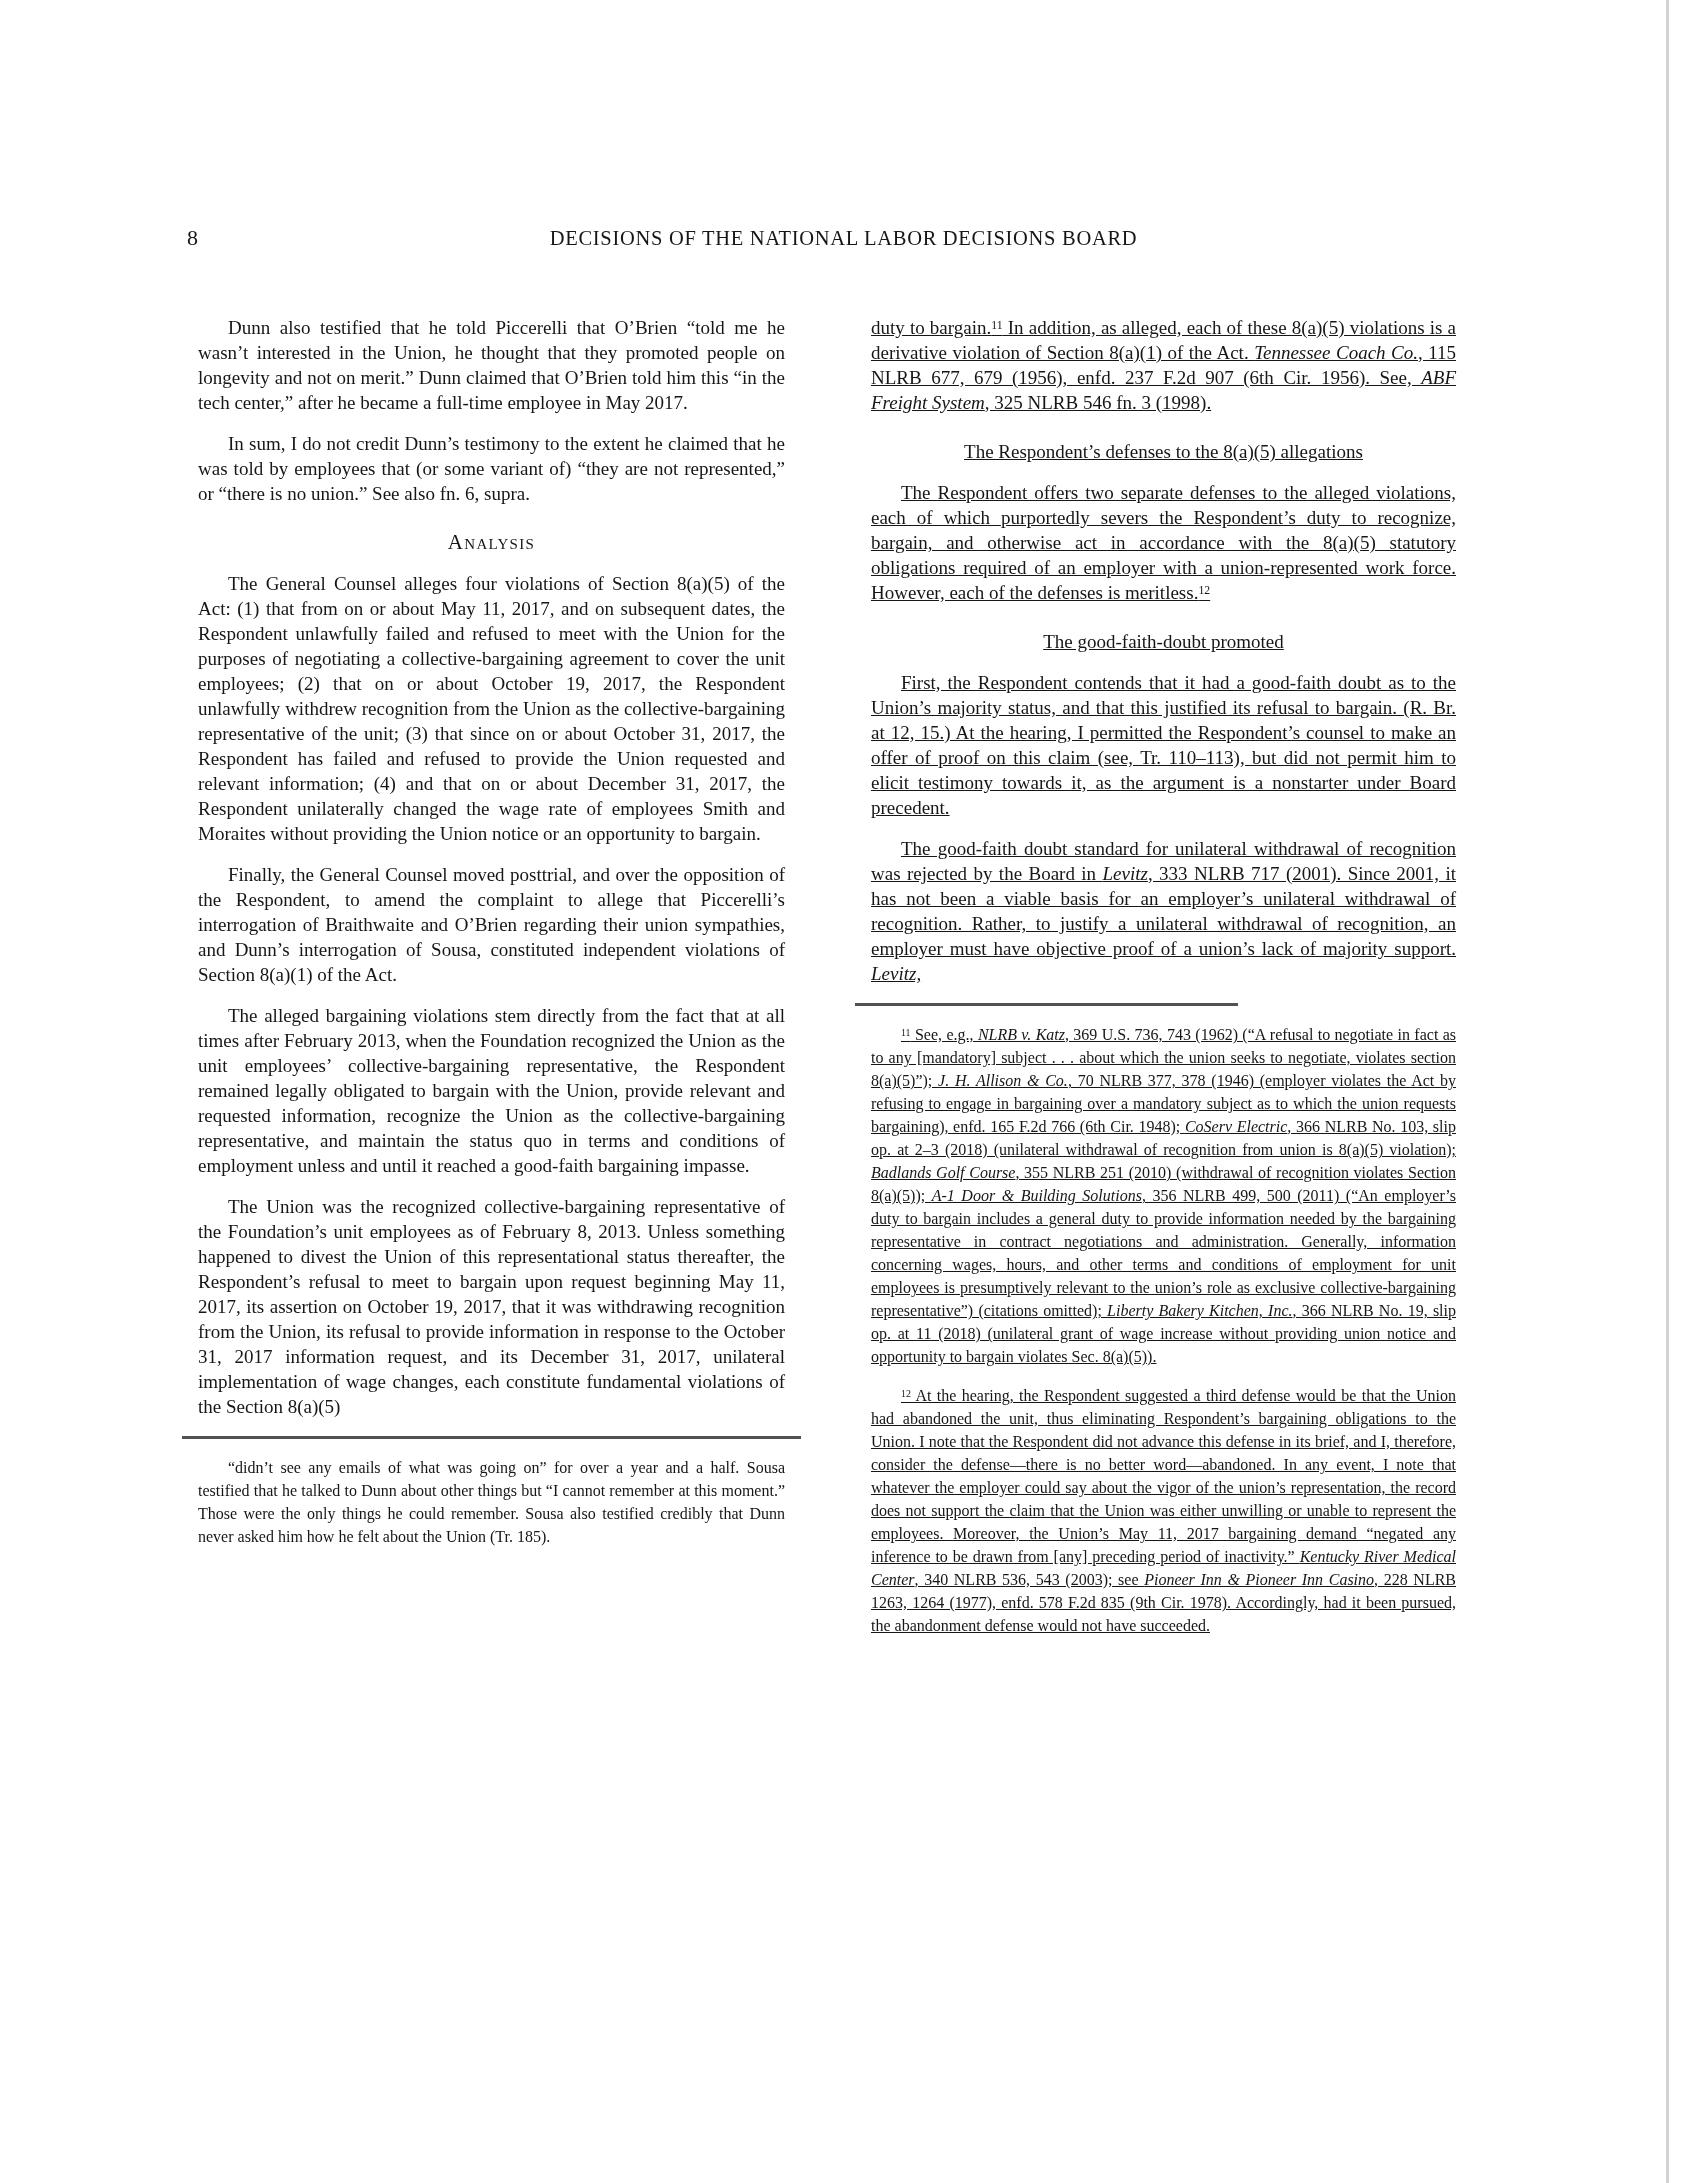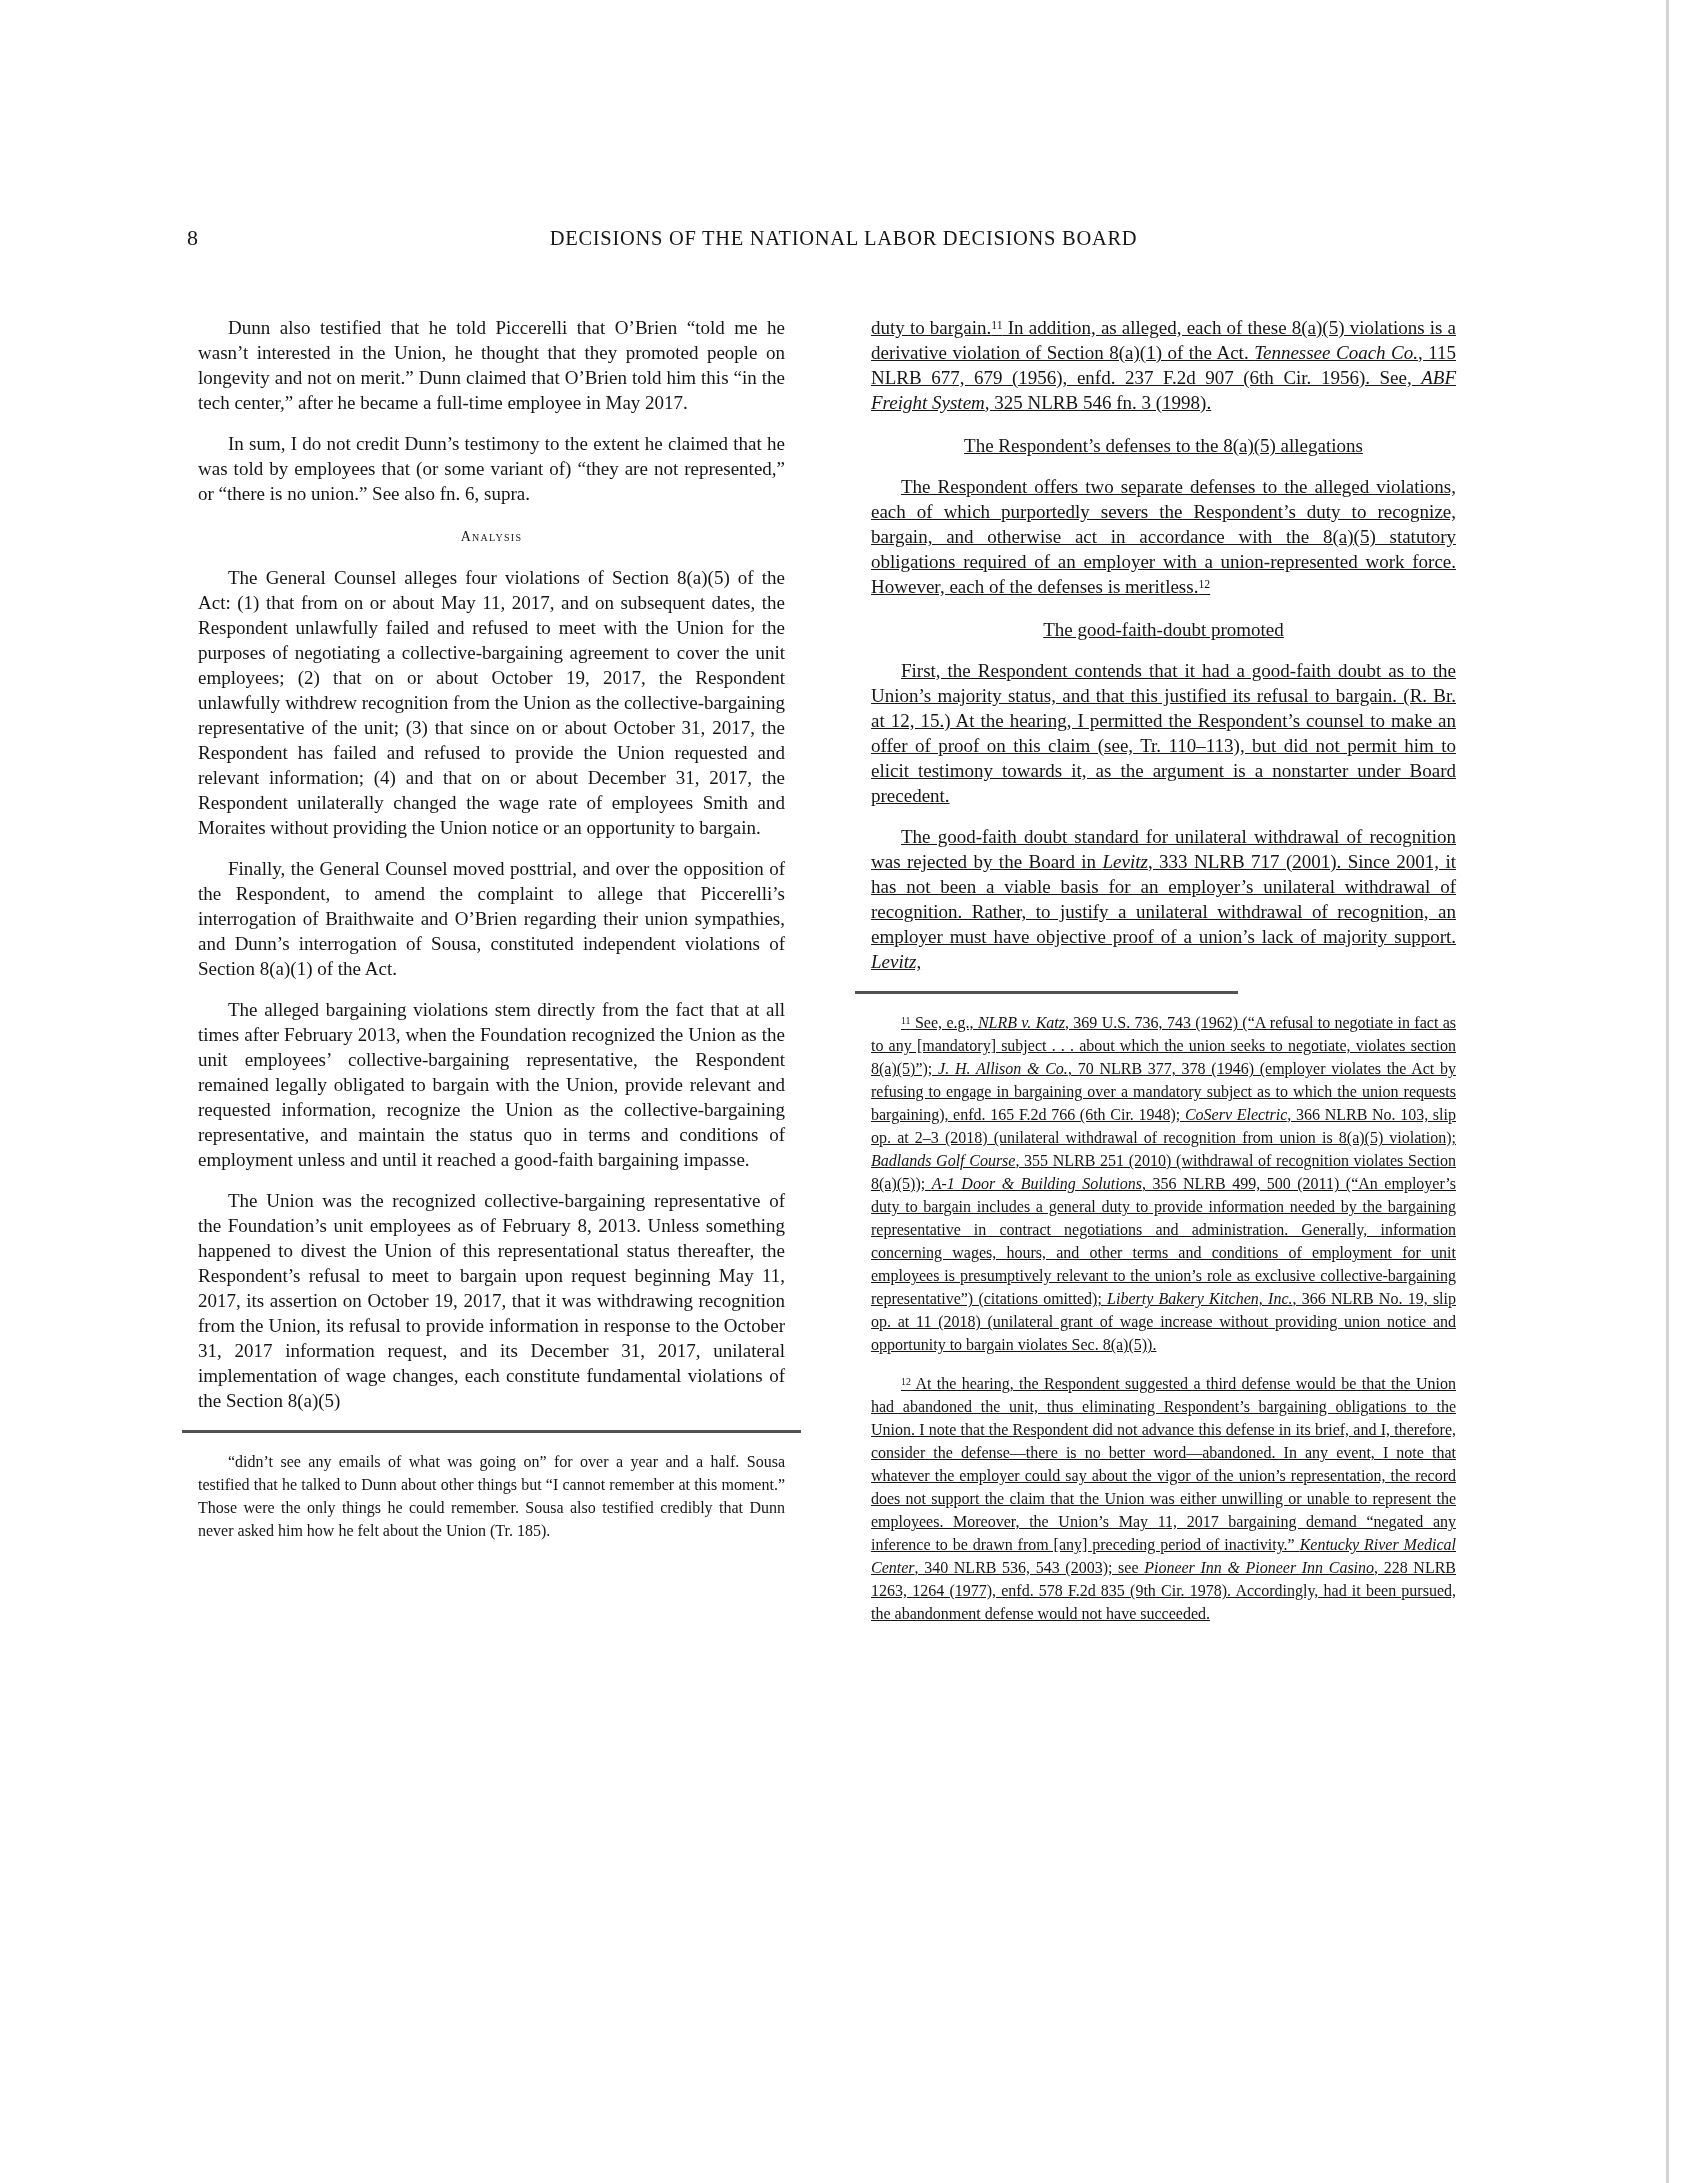--- a/index.html
+++ b/index.html
@@ -31,24 +31,24 @@
     display:flex; gap:54px; align-items:flex-start;
   }
   .col { width:619px; }
   .col-right { width:617px;text-decoration:underline; }
   .body-p {
     margin:16px; font-size:19px; line-height:25px;
     text-align:justify; text-indent:30px;
   }
   .heading {
     font-size:19px; line-height:25px; text-align:center;
-    margin:18px 0 8px 0; text-indent:0;
+    margin:24px 0 8px 0; text-indent:0;
   }
   .smallcaps {
-    font-variant:small-caps; letter-spacing:1.3px; font-size:14px;
+    font-variant:small-caps; letter-spacing:1.3px; font-size:21px;
   }
   .noindent { text-indent:0; }
   .fn-sep { height:3.3px; background:#525252; margin:17px 0 17px 0; }
   .col-left .fn-sep { width:100%; }
   .col-right .fn-sep { width:62%; }
   .fn-p {
     margin:16px; font-size:16px; line-height:23px;
     text-align:justify; text-indent:30px;
   }
   sup { font-size:62%; vertical-align:baseline; position:relative; top:-0.45em; line-height:0; }

